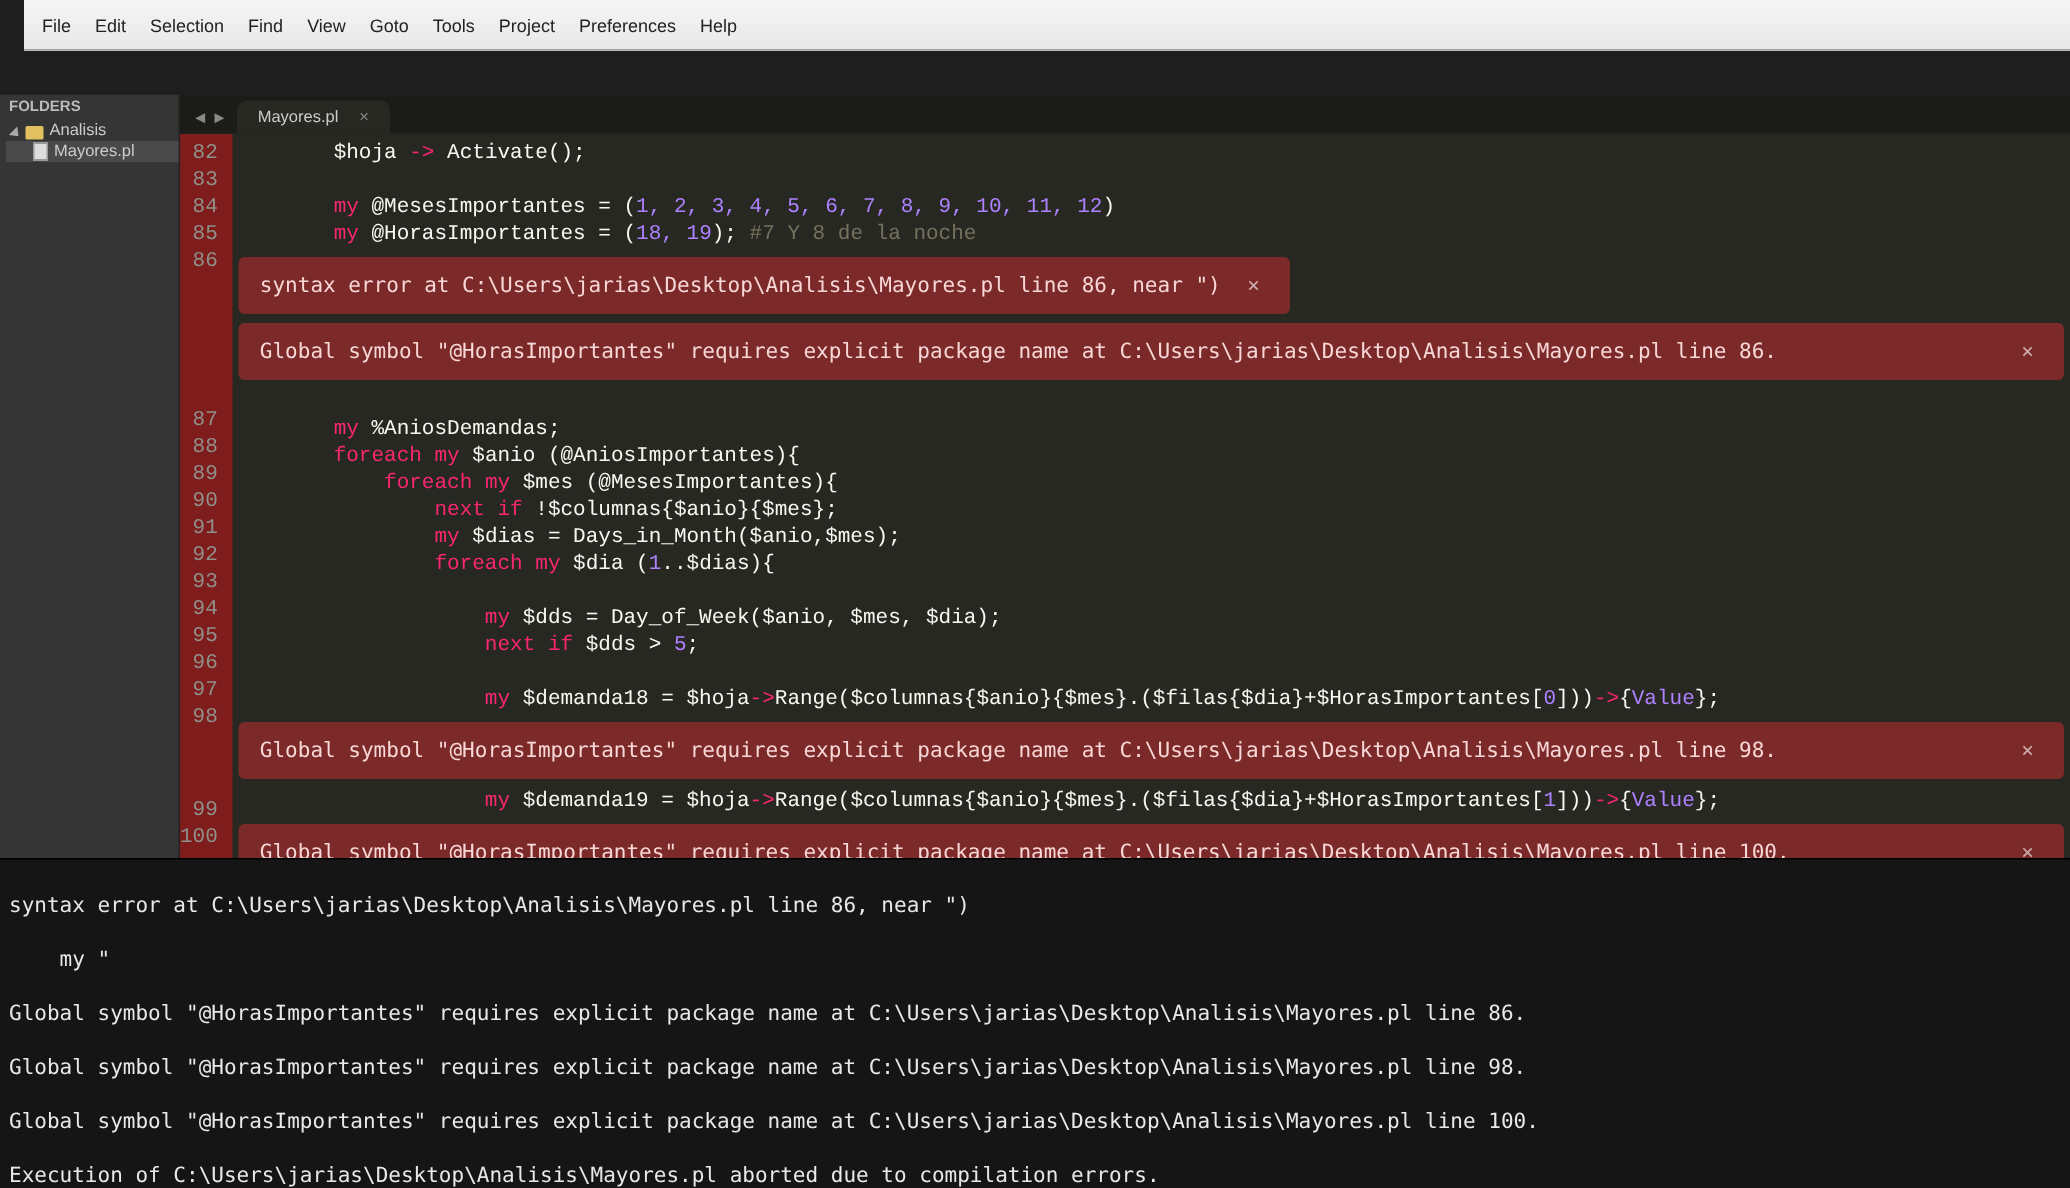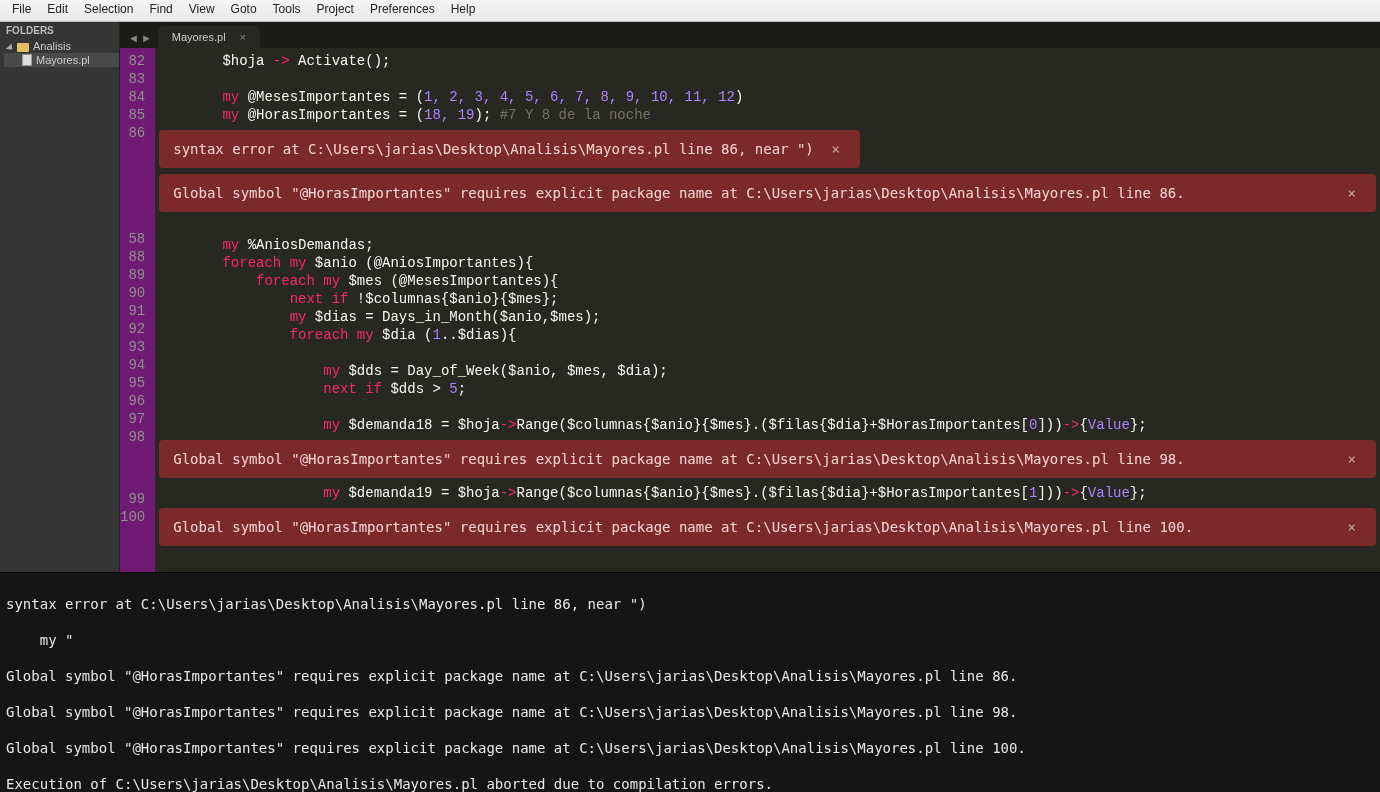--- a/index.html
+++ b/index.html
@@ -1,35 +1,35 @@
 <!DOCTYPE html>
 <html><head>
 <meta charset="utf-8">
 <style>
 * { margin:0; padding:0; box-sizing:border-box; }
 body { font-family: "Segoe UI", Tahoma, sans-serif; font-size:12px; background:#1e1e1e; color:#e0e0e0; width:1380px; height:792px; overflow:hidden; display:flex; flex-direction:column; }
-.menubar { background:linear-gradient(#f5f5f5,#e8e8e8); color:#222; height:22px; display:flex; padding:0 4px; border-bottom:1px solid #bbb; }
+.menubar { background:linear-gradient(#f5f5f5,#e8e8e8); color:#222; height:34px; display:flex; align-items:center; padding:0 4px; border-bottom:1px solid #bbb;margin-left:16px; }
 .menubar span { padding:2px 8px; cursor:default; }
-.main { flex:1; display:flex; overflow:hidden; }
+.main { flex:1; display:flex; overflow:hidden;margin-top:29px; }
 .sidebar { width:120px; background:#353535; border-right:1px solid #222; color:#ccc; font-size:11px; }
 .side-hdr { font-weight:bold; font-size:10px; padding:3px 6px; color:#bbb; }
 .tree { padding-left:4px; }
 .tree .folder { display:flex; align-items:flex-end; gap:4px; padding:1px 4px; }
 .tree .file { display:flex; align-items:center; gap:4px; padding:1px 4px 1px 18px; background:#4a4a4a; }
 .tri { width:0; height:0; border-top:4px solid transparent; border-bottom:4px solid transparent; border-left:5px solid #aaa; transform:rotate(45deg); display:inline-block; }
 .fld-ico { width:12px; height:9px; background:#e0c060; border-radius:1px; display:inline-block; }
 .file-ico { width:10px; height:12px; background:#ddd; display:inline-block; border:1px solid #999; }
 .editor-wrap { flex:1; display:flex; flex-direction:column; background:#272822; overflow:hidden; }
 .tabbar { height:26px; background:#1b1c17; display:flex; align-items:flex-end; padding-left:4px; }
 .navarrows { display:flex; align-items:center; gap:2px; padding:0 6px 4px 4px; color:#888; }
 .navarrows span { font-size:11px; }
 .tab { background:#272822; color:#ccc; padding:5px 14px; border-top-left-radius:6px; border-top-right-radius:6px; display:flex; align-items:center; gap:14px; font-size:11px; }
 .tab-x { color:#888; cursor:pointer; }
 .code-area { flex:1; display:flex; overflow-y:auto; font-family: Consolas, "Courier New", monospace; font-size:14px; line-height:18px; }
-.gutter { text-align:right; color:#90908a; padding:4px 10px 4px 0; background:#701a75; user-select:none; }
+.gutter { text-align:right; color:#90908a; padding:4px 10px 4px 0; background:#7f1d1d; user-select:none; }
 .gutter div { height:18px; }
 .code { flex:1; padding:4px 0; }
 .line { height:18px; white-space:pre; color:#f8f8f2; }
 .kw { color:#f92672; }       
 .fn { color:#66d9ef; font-style:italic; }   
 .str { color:#e6db74; }
 .num { color:#ae81ff; }
 .cmt { color:#75715e; }
 .op  { color:#f92672; }
 .val { color:#ae81ff; }
@@ -86,21 +86,21 @@
 
     <div class="code-area">
       <div class="gutter">
         <div>82</div>
           <div>83</div>
           <div>84</div>
           <div>85</div>
           <div>86</div>
         <div style="height:44px"></div>
         <div style="height:44px"></div>
-        <div>58</div>
+        <div>87</div>
           <div>88</div>
           <div>89</div>
           <div>90</div>
           <div>91</div>
           <div>92</div>
           <div>93</div>
           <div>94</div>
           <div>95</div>
           <div>96</div>
           <div>97</div>

